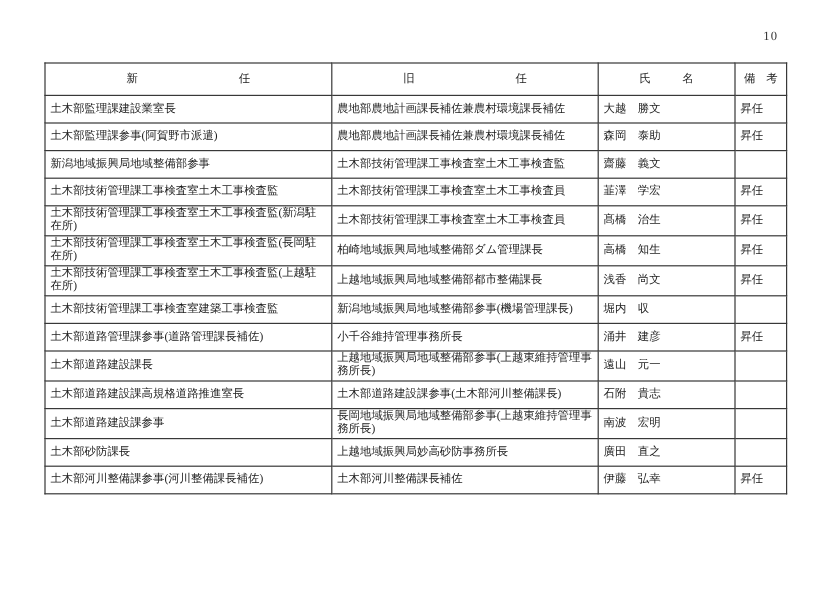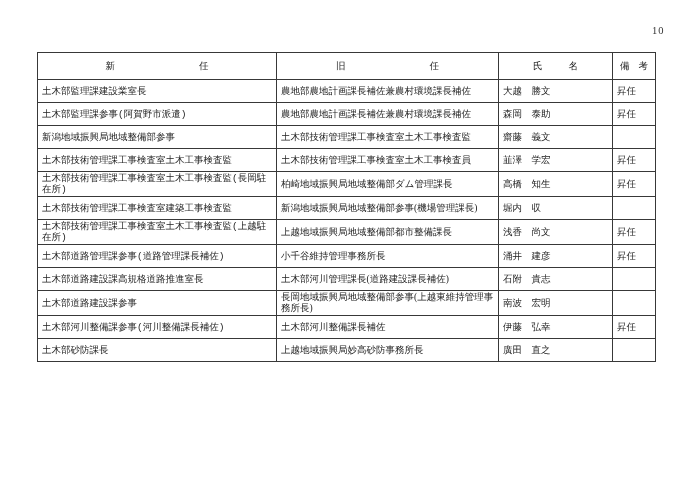--- a/index.html
+++ b/index.html
@@ -10,21 +10,21 @@
   }
   .page {
     position: relative;
     width: 700px; height: 494px;
     background: #ffffff;
     overflow: hidden;
     color: #1c1c1c;
   }
   .page-number {
     position: absolute;
-    top: 25px; left: 652px;
+    top: 25px; left: 636px;
     font-size: 10.5px;
     color: #333;
     letter-spacing: 1px;
   }
   table.personnel {
     position: absolute;
     left: 37px; top: 52px;
     width: 618px;
     border-collapse: collapse;
     table-layout: fixed;
@@ -39,21 +39,21 @@
     font-weight: normal;
     line-height: 11px;
     padding: 1px 4px;
     vertical-align: middle;
     text-align: left;
     color: #1c1c1c;
     overflow: hidden;
   }
   table.personnel th { height: 24px; }
   table.personnel td { height: 20px; }
-  td.cell-new { padding-right: 20px; font-family: Liberation Mono, monospace; }
+  td.cell-new { padding-right: 20px; }
   td.cell-name { padding-left: 5px; }
   .hdr { display: flex; justify-content: center; align-items: center; }
   .hdr-wide  { gap: 84px; }
   .hdr-med   { gap: 26px; }
   .hdr-small { gap: 9px; }
 </style>
 </head>
 <body>
 
 <div class="page">
@@ -114,63 +114,75 @@
         <td class="cell-name">齋藤　義文</td>
         <td class="cell-note"></td>
       </tr>
       <tr>
         <td class="cell-new">土木部技術管理課工事検査室土木工事検査監</td>
         <td class="cell-old">土木部技術管理課工事検査室土木工事検査員</td>
         <td class="cell-name">韮澤　学宏</td>
         <td class="cell-note">昇任</td>
       </tr>
       <tr>
+        <td class="cell-new">土木部技術管理課工事検査室土木工事検査監(新潟駐在所)</td>
+        <td class="cell-old">土木部技術管理課工事検査室土木工事検査員</td>
+        <td class="cell-name">髙橋　治生</td>
+        <td class="cell-note">昇任</td>
+      </tr>
+      <tr>
         <td class="cell-new">土木部技術管理課工事検査室土木工事検査監(長岡駐在所)</td>
         <td class="cell-old">柏崎地域振興局地域整備部ダム管理課長</td>
         <td class="cell-name">高橋　知生</td>
+        <td class="cell-note">昇任</td>
+      </tr>
+      <tr>
+        <td class="cell-new">土木部技術管理課工事検査室土木工事検査監(上越駐在所)</td>
+        <td class="cell-old">上越地域振興局地域整備部都市整備課長</td>
+        <td class="cell-name">浅香　尚文</td>
         <td class="cell-note">昇任</td>
       </tr>
       <tr>
         <td class="cell-new">土木部技術管理課工事検査室建築工事検査監</td>
         <td class="cell-old">新潟地域振興局地域整備部参事(機場管理課長)</td>
         <td class="cell-name">堀内　収</td>
         <td class="cell-note"></td>
       </tr>
       <tr>
-        <td class="cell-new">土木部技術管理課工事検査室土木工事検査監(上越駐在所)</td>
-        <td class="cell-old">上越地域振興局地域整備部都市整備課長</td>
-        <td class="cell-name">浅香　尚文</td>
-        <td class="cell-note">昇任</td>
-      </tr>
-      <tr>
         <td class="cell-new">土木部道路管理課参事(道路管理課長補佐)</td>
         <td class="cell-old">小千谷維持管理事務所長</td>
         <td class="cell-name">涌井　建彦</td>
         <td class="cell-note">昇任</td>
       </tr>
       <tr>
+        <td class="cell-new">土木部道路建設課長</td>
+        <td class="cell-old">上越地域振興局地域整備部参事(上越東維持管理事務所長)</td>
+        <td class="cell-name">遠山　元一</td>
+        <td class="cell-note"></td>
+      </tr>
+      <tr>
         <td class="cell-new">土木部道路建設課高規格道路推進室長</td>
-        <td class="cell-old">土木部河川管理課長(道路建設課長補佐)</td>
+        <td class="cell-old">土木部道路建設課参事(土木部河川整備課長)</td>
         <td class="cell-name">石附　貴志</td>
         <td class="cell-note"></td>
       </tr>
       <tr>
         <td class="cell-new">土木部道路建設課参事</td>
         <td class="cell-old">長岡地域振興局地域整備部参事(上越東維持管理事務所長)</td>
         <td class="cell-name">南波　宏明</td>
         <td class="cell-note"></td>
       </tr>
       <tr>
+        <td class="cell-new">土木部砂防課長</td>
+        <td class="cell-old">上越地域振興局妙高砂防事務所長</td>
+        <td class="cell-name">廣田　直之</td>
+        <td class="cell-note"></td>
+      </tr>
+      <tr>
         <td class="cell-new">土木部河川整備課参事(河川整備課長補佐)</td>
         <td class="cell-old">土木部河川整備課長補佐</td>
         <td class="cell-name">伊藤　弘幸</td>
         <td class="cell-note">昇任</td>
-      </tr>
-      <tr>
-        <td class="cell-new">土木部砂防課長</td>
-        <td class="cell-old">上越地域振興局妙高砂防事務所長</td>
-        <td class="cell-name">廣田　直之</td>
-        <td class="cell-note"></td>
       </tr>
     </tbody>
   </table>
 
 </div>
 
 </body></html>

